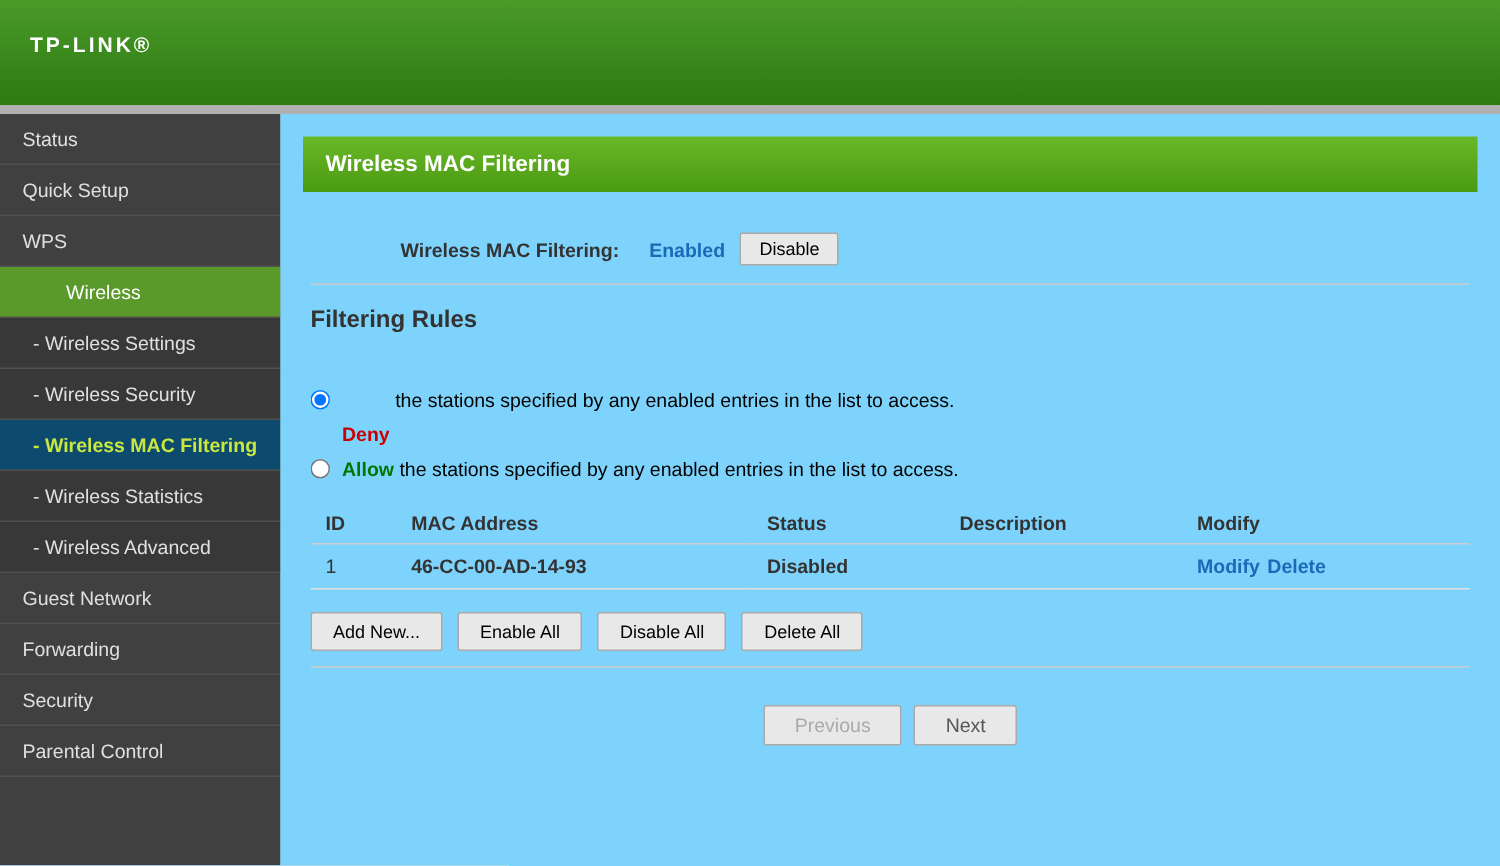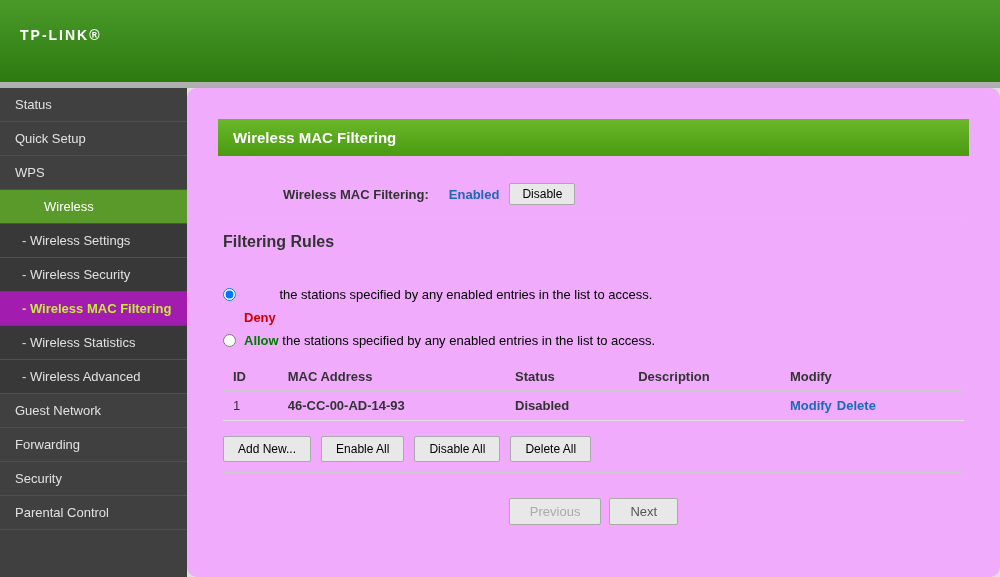--- a/index.html
+++ b/index.html
@@ -1,21 +1,21 @@
 <!DOCTYPE html>
 <html><head>
   <meta charset="utf-8">
   <style>
     * { margin: 0; padding: 0; box-sizing: border-box; }
     body { font-family: Arial, sans-serif; font-size: 13px; background: #e0e0e0; width: 1000px; height: 577px; overflow: hidden; display: flex; flex-direction: column; }
 
     
     #header {
       background: linear-gradient(to bottom, #4a9a2a, #2d7a10);
-      height: 82px;
+      height: 70px;
       display: flex;
       align-items: center;
       padding: 0 20px;
       flex-shrink: 0;
     }
     #logo-text {
       color: white;
       font-size: 32px;
       font-weight: bold;
       letter-spacing: 2px;
@@ -50,29 +50,28 @@
     .sidebar-item {
       display: block;
       padding: 9px 15px;
       color: #e0e0e0;
       cursor: pointer;
       font-size: 13px;
       border-bottom: 1px solid #505050;
     }
     .sidebar-item.active { background: #5a9a2a; color: white; padding-left: 44px; }
     .sidebar-item.sub { padding-left: 22px; background: #383838; }
-    .sidebar-item.sub-active { color: #c8e840; background: #a21caf; font-weight: bold; }
+    .sidebar-item.sub-active { color: #c8e840; background: #0c4a6e; font-weight: bold; }
 
     
     #content {
       flex: 1;
-      background: #f0abfc;
+      background: #7dd3fc;
       overflow-y: auto;
-      padding: 16px;
-      border-radius: 10px;
+      padding: 0;
     }
 
     
     .page-title-bar {
       background: linear-gradient(to bottom, #6ab82a, #4a9a10);
       padding: 10px 15px;
       margin: 15px;
       margin-bottom: 0;
     }
     .page-title-bar h2 {

